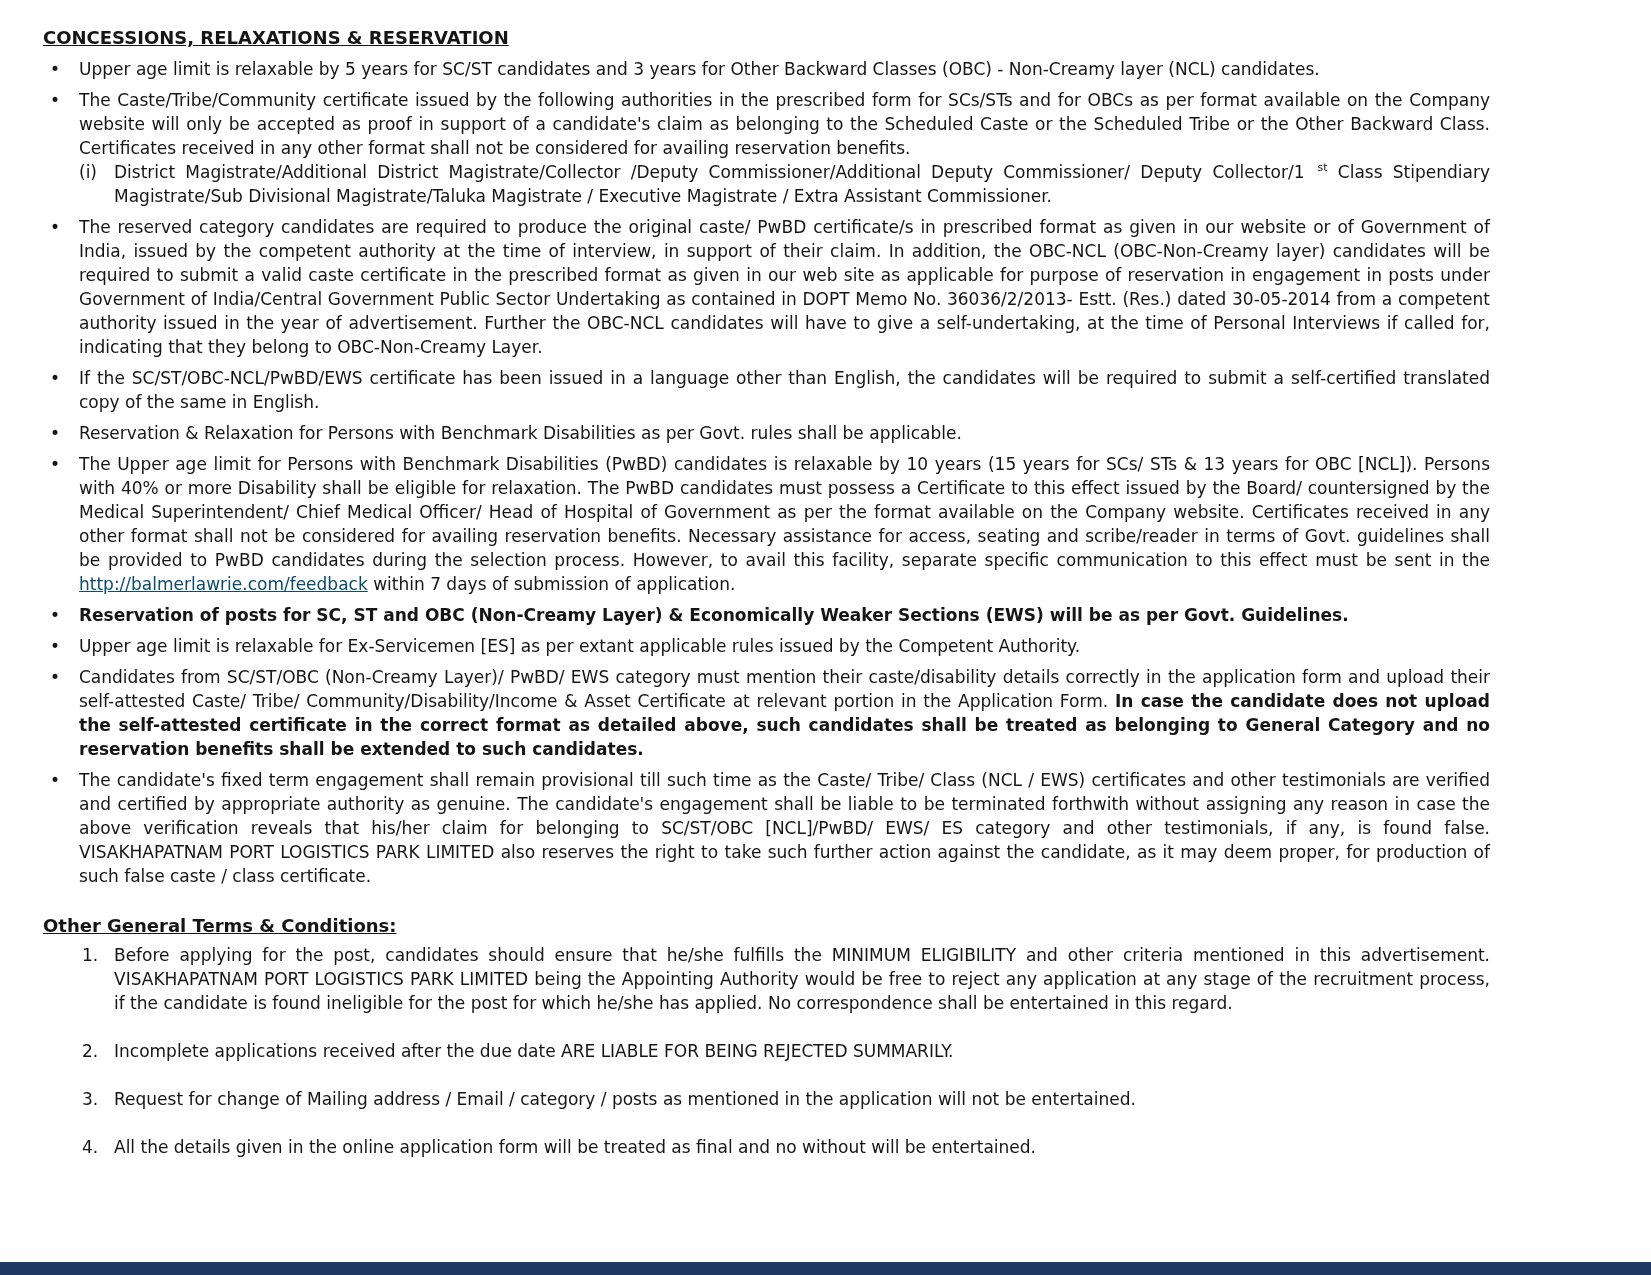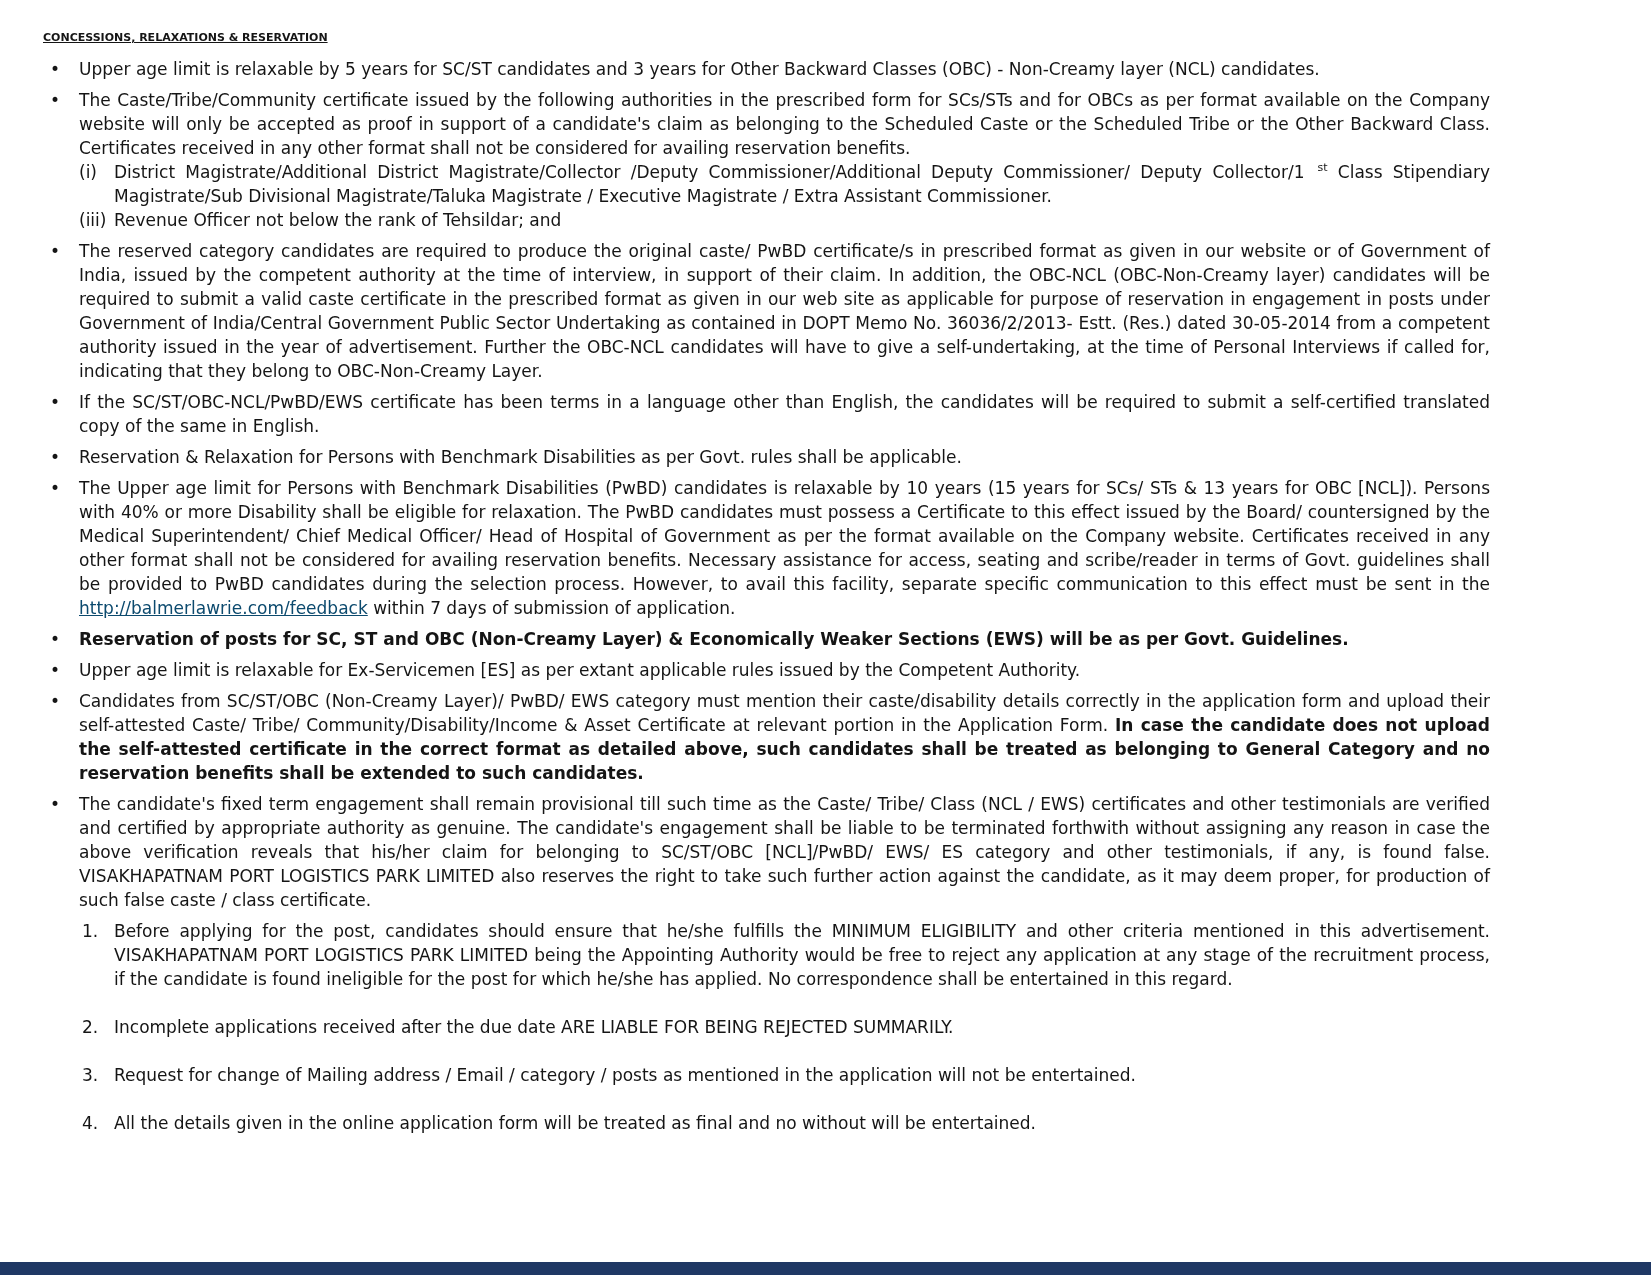--- a/index.html
+++ b/index.html
@@ -12,21 +12,21 @@
     overflow: hidden;
   }
   .page {
     position: absolute;
     left: 43px; top: 26px;
     width: 1447px;
     font-size: 17px;
     line-height: 24px;
   }
   .sec-heading {
-    font-size: 11px;
+    font-size: 18px;
     font-weight: bold;
     text-decoration: underline;
     margin: 0 0 7px 0;
     line-height: 24px;
   }
   .sec-heading.second { margin-top: 26px; margin-bottom: 5px; }
   .bullet { display: flex; margin: 0 0 7px 0; }
   .bullet .bm { flex: 0 0 36px; padding-left: 7px; box-sizing: border-box; }
   .bullet .bt { flex: 1; text-align: justify; }
   .sublist { margin-top: 0; }
@@ -60,36 +60,32 @@
 
   <div class="bullet">
     <span class="bm">•</span>
     <div class="bt">
       <span>The Caste/Tribe/Community certificate issued by the following authorities in the prescribed form for SCs/STs and for OBCs as per format available on the Company website will only be accepted as proof in support of a candidate's claim as belonging to the Scheduled Caste or the Scheduled Tribe or the Other Backward Class. Certificates received in any other format shall not be considered for availing reservation benefits.</span>
       <div class="sublist">
         <div class="subitem">
           <span class="sm">(i)</span>
           <div class="st"><span>District Magistrate/Additional District Magistrate/Collector /Deputy Commissioner/Additional Deputy Commissioner/ Deputy Collector/1</span><sup>st</sup><span> Class Stipendiary Magistrate/Sub Divisional Magistrate/Taluka Magistrate / Executive Magistrate / Extra Assistant Commissioner.</span></div>
         </div>
-        <div class="subitem">
-          <span class="sm">(iii)</span>
-          <div class="st">Revenue Officer not below the rank of Tehsildar; and</div>
-        </div>
       </div>
     </div>
   </div>
 
   <div class="bullet">
     <span class="bm">•</span>
     <div class="bt">The reserved category candidates are required to produce the original caste/ PwBD certificate/s in prescribed format as given in our website or of Government of India, issued by the competent authority at the time of interview, in support of their claim. In addition, the OBC-NCL (OBC-Non-Creamy layer) candidates will be required to submit a valid caste certificate in the prescribed format as given in our web site as applicable for purpose of reservation in engagement in posts under Government of India/Central Government Public Sector Undertaking as contained in DOPT Memo No. 36036/2/2013- Estt. (Res.) dated 30-05-2014 from a competent authority issued in the year of advertisement. Further the OBC-NCL candidates will have to give a self-undertaking, at the time of Personal Interviews if called for, indicating that they belong to OBC-Non-Creamy Layer.</div>
   </div>
 
   <div class="bullet">
     <span class="bm">•</span>
-    <div class="bt">If the SC/ST/OBC-NCL/PwBD/EWS certificate has been terms in a language other than English, the candidates will be required to submit a self-certified translated copy of the same in English.</div>
+    <div class="bt">If the SC/ST/OBC-NCL/PwBD/EWS certificate has been issued in a language other than English, the candidates will be required to submit a self-certified translated copy of the same in English.</div>
   </div>
 
   <div class="bullet">
     <span class="bm">•</span>
     <div class="bt">Reservation &amp; Relaxation for Persons with Benchmark Disabilities as per Govt. rules shall be applicable.</div>
   </div>
 
   <div class="bullet">
     <span class="bm">•</span>
     <div class="bt"><span>The Upper age limit for Persons with Benchmark Disabilities (PwBD) candidates is relaxable by 10 years (15 years for SCs/ STs &amp; 13 years for OBC [NCL]). Persons with 40% or more Disability shall be eligible for relaxation. The PwBD candidates must possess a Certificate to this effect issued by the Board/ countersigned by the Medical Superintendent/ Chief Medical Officer/ Head of Hospital of Government as per the format available on the Company website. Certificates received in any other format shall not be considered for availing reservation benefits. Necessary assistance for access, seating and scribe/reader in terms of Govt. guidelines shall be provided to PwBD candidates during the selection process. However, to avail this facility, separate specific communication to this effect must be sent in the </span><a class="doc-link" href="#">http://balmerlawrie.com/feedback</a><span> within 7 days of submission of application.</span></div>
@@ -108,20 +104,21 @@
   <div class="bullet">
     <span class="bm">•</span>
     <div class="bt"><span>Candidates from SC/ST/OBC (Non-Creamy Layer)/ PwBD/ EWS category must mention their caste/disability details correctly in the application form and upload their self-attested Caste/ Tribe/ Community/Disability/Income &amp; Asset Certificate at relevant portion in the Application Form. </span><span class="bold">In case the candidate does not upload the self-attested certificate in the correct format as detailed above, such candidates shall be treated as belonging to General Category and no reservation benefits shall be extended to such candidates.</span></div>
   </div>
 
   <div class="bullet">
     <span class="bm">•</span>
     <div class="bt">The candidate's fixed term engagement shall remain provisional till such time as the Caste/ Tribe/ Class (NCL / EWS) certificates and other testimonials are verified and certified by appropriate authority as genuine. The candidate's engagement shall be liable to be terminated forthwith without assigning any reason in case the above verification reveals that his/her claim for belonging to SC/ST/OBC [NCL]/PwBD/ EWS/ ES category and other testimonials, if any, is found false. VISAKHAPATNAM PORT LOGISTICS PARK LIMITED also reserves the right to take such further action against the candidate, as it may deem proper, for production of such false caste / class certificate.</div>
   </div>
 
+  <div class="sec-heading second">Other General Terms &amp; Conditions:</div>
 
   <div class="term">
     <span class="tm">1.</span>
     <div class="tt">Before applying for the post, candidates should ensure that he/she fulfills the MINIMUM ELIGIBILITY and other criteria mentioned in this advertisement. VISAKHAPATNAM PORT LOGISTICS PARK LIMITED being the Appointing Authority would be free to reject any application at any stage of the recruitment process, if the candidate is found ineligible for the post for which he/she has applied. No correspondence shall be entertained in this regard.</div>
   </div>
   <div class="term">
     <span class="tm">2.</span>
     <div class="tt">Incomplete applications received after the due date ARE LIABLE FOR BEING REJECTED SUMMARILY.</div>
   </div>
   <div class="term">

